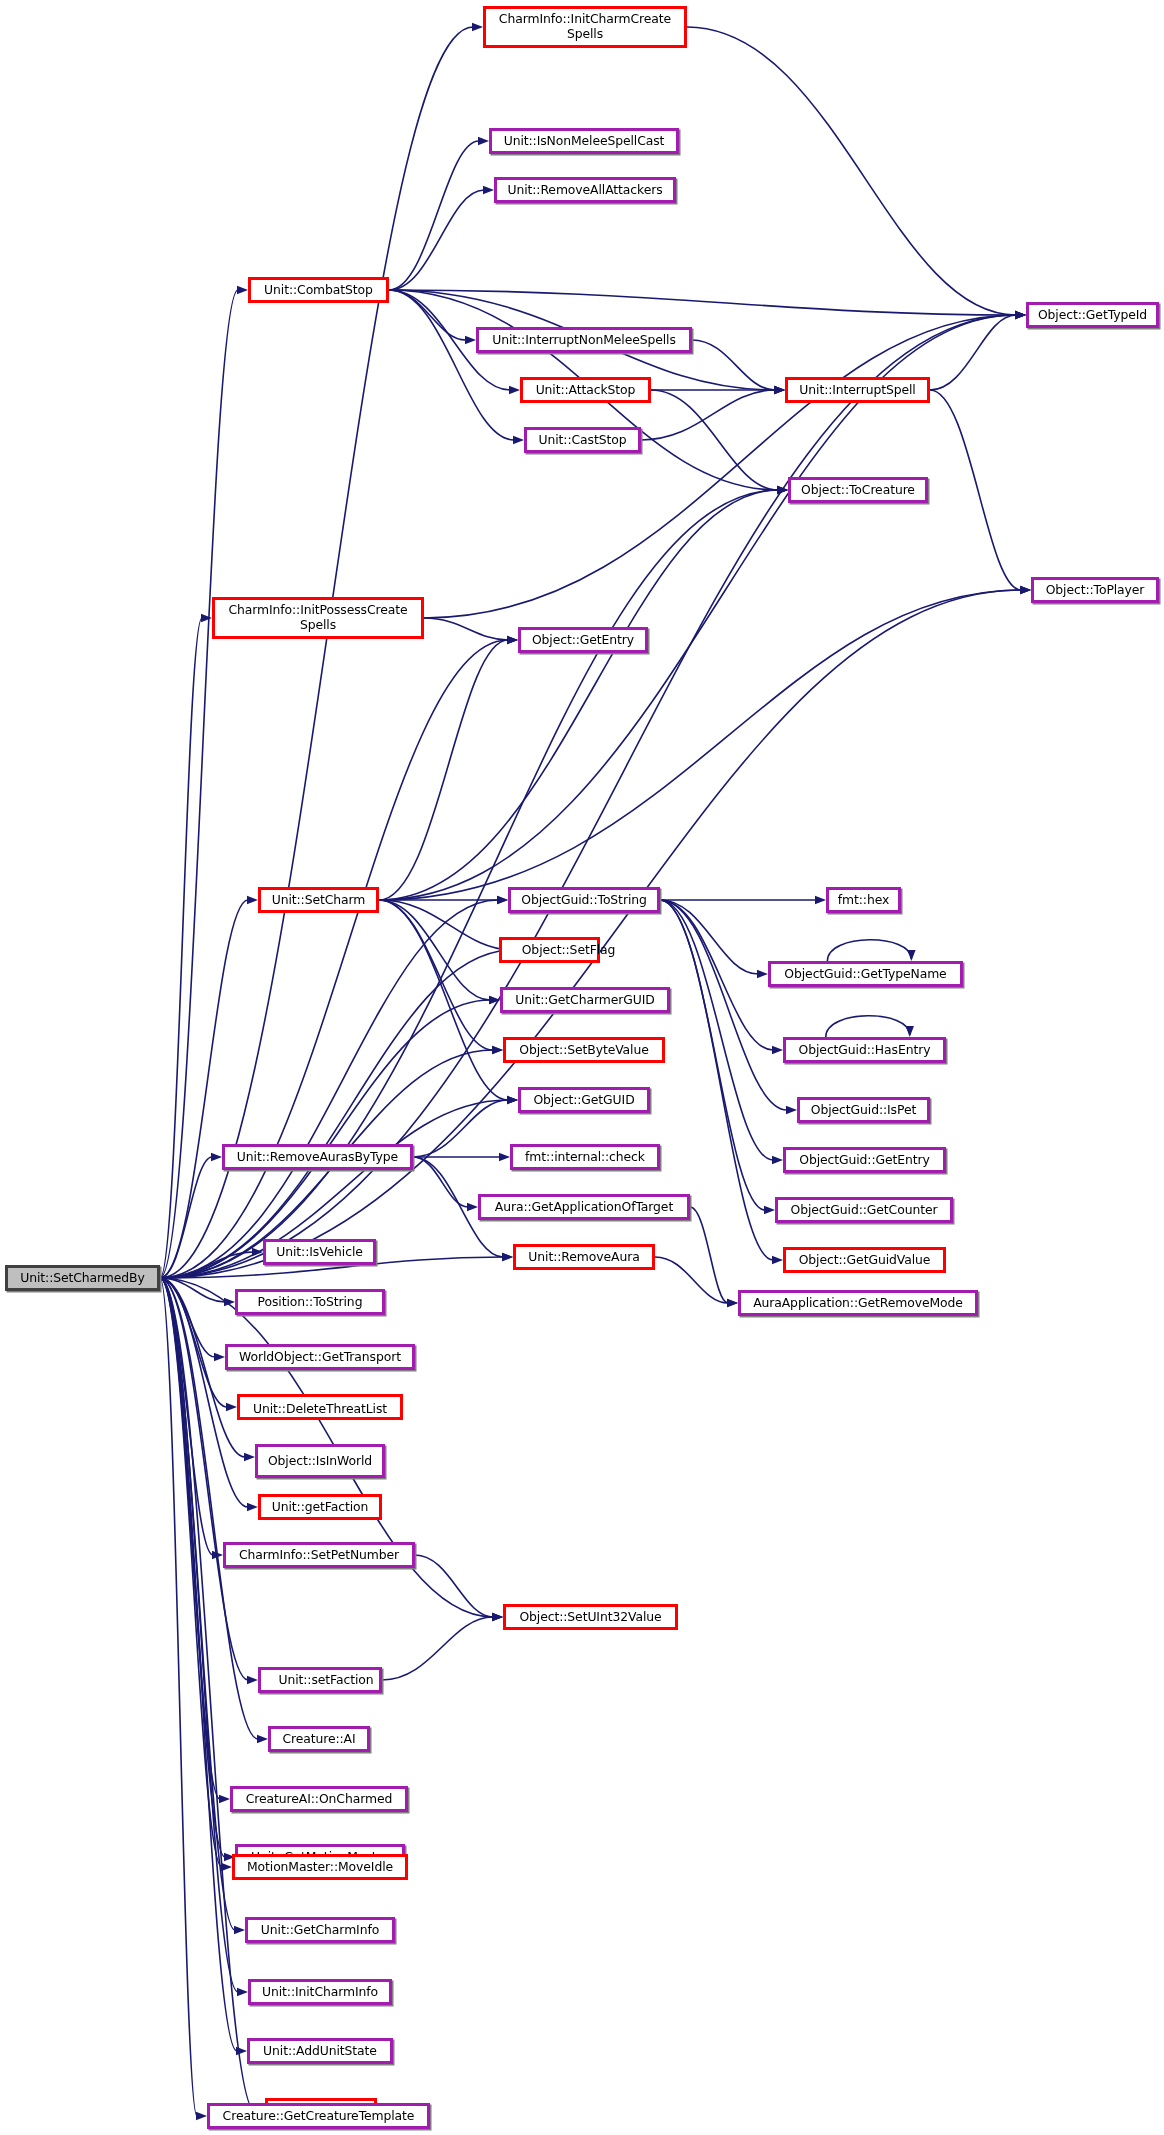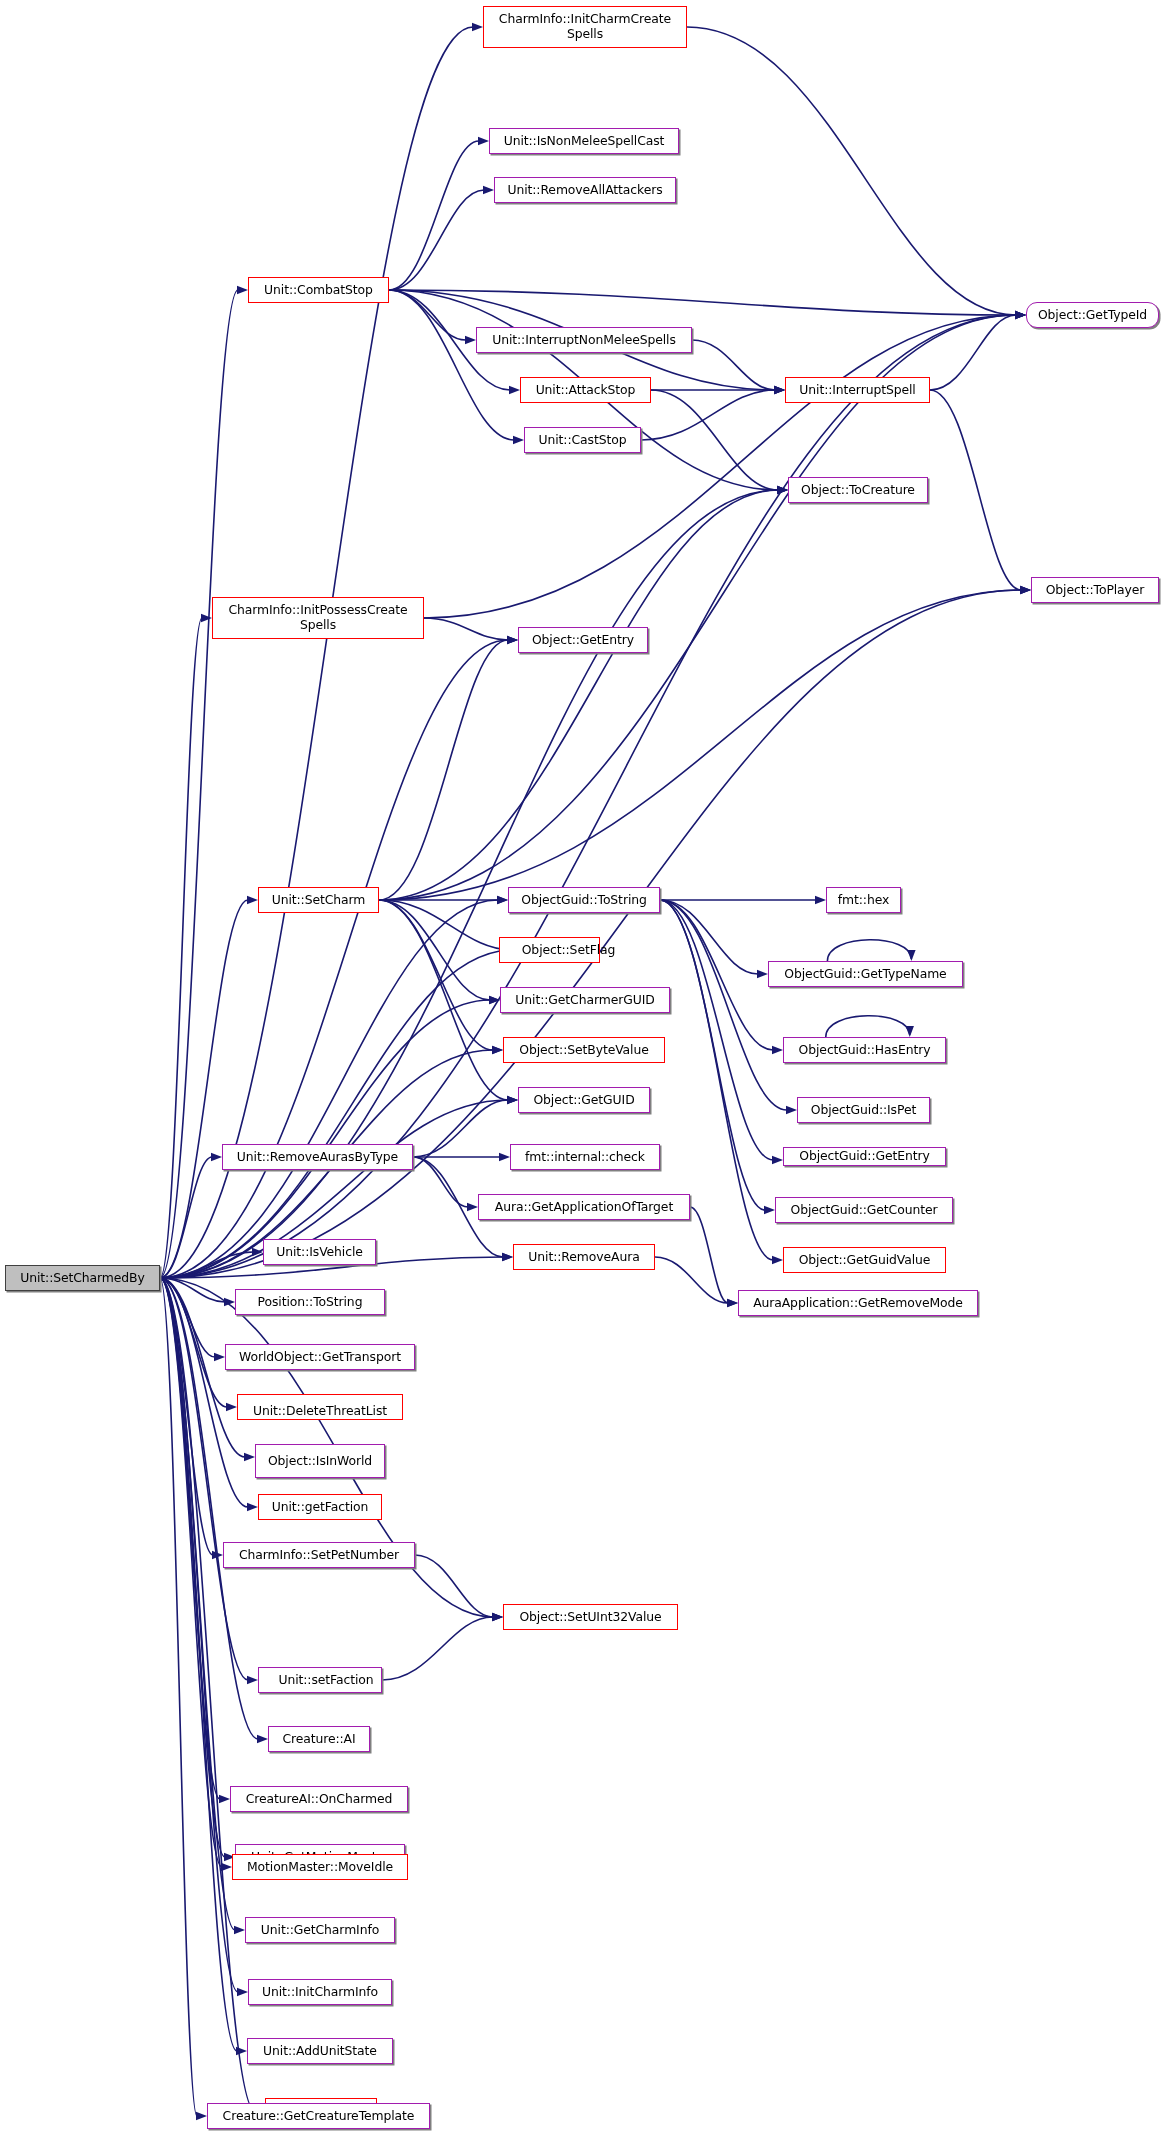--- a/index.html
+++ b/index.html
@@ -34,21 +34,21 @@
     stroke: none;
   }
   .node {
     position: absolute;
     box-sizing: border-box;
     display: flex;
     align-items: center;
     justify-content: center;
     text-align: center;
     background: #ffffff;
-    border: 1px solid #a21caf;
+    border: 3px solid #a21caf;
     font-family: "DejaVu Sans", sans-serif;
     font-size: 12.4px;
     color: #000000;
     line-height: 1.18;
     white-space: pre-line;
     letter-spacing: -0.1px;
     box-shadow: 1.5px 1.5px 0 0 #808080;
   }
   .node.red {
     border-color: #ff0000;
@@ -217,21 +217,21 @@
       <polygon points="503,1617 491.9996500381957,1621.1990833187533 492.00035003819323,1612.7990833479198" class="edge-head"></polygon>
       <path d="M 382 1680 C 431.95 1680, 450.82 1617, 493 1617" class="edge-path"></path>
       <polygon points="503,1617 491.9996500381957,1621.1990833187533 492.00035003819323,1612.7990833479198" class="edge-head"></polygon>
     </svg>
 <div class="node root" style="left: 5px; top: 1265px; width: 155px; height: 26px;"><span>Unit::SetCharmedBy</span></div>
     <div class="node red" style="left: 483px; top: 6px; width: 204px; height: 42px;"><span>CharmInfo::InitCharmCreate
 Spells</span></div>
     <div class="node" style="left: 489px; top: 128px; width: 190px; height: 26px;"><span>Unit::IsNonMeleeSpellCast</span></div>
     <div class="node" style="left: 494px; top: 177px; width: 182px; height: 26px;"><span>Unit::RemoveAllAttackers</span></div>
     <div class="node red" style="left: 248px; top: 277px; width: 141px; height: 26px;"><span>Unit::CombatStop</span></div>
-    <div class="node" style="left: 1026px; top: 302px; width: 133px; height: 26px; border-radius: 11px;"><span>Object::GetTypeId</span></div>
+    <div class="node" style="left: 1026px; top: 302px; width: 133px; height: 26px;"><span>Object::GetTypeId</span></div>
     <div class="node" style="left: 476px; top: 327px; width: 216px; height: 26px;"><span>Unit::InterruptNonMeleeSpells</span></div>
     <div class="node red" style="left: 520px; top: 377px; width: 131px; height: 26px;"><span>Unit::AttackStop</span></div>
     <div class="node red" style="left: 785px; top: 377px; width: 145px; height: 26px;"><span>Unit::InterruptSpell</span></div>
     <div class="node" style="left: 524px; top: 427px; width: 117px; height: 26px;"><span>Unit::CastStop</span></div>
     <div class="node" style="left: 788px; top: 477px; width: 140px; height: 26px;"><span>Object::ToCreature</span></div>
     <div class="node" style="left: 1031px; top: 577px; width: 128px; height: 26px;"><span>Object::ToPlayer</span></div>
     <div class="node red" style="left: 212px; top: 597px; width: 212px; height: 42px;"><span>CharmInfo::InitPossessCreate
 Spells</span></div>
     <div class="node" style="left: 518px; top: 627px; width: 130px; height: 26px;"><span>Object::GetEntry</span></div>
     <div class="node red" style="left: 258px; top: 887px; width: 121px; height: 26px;"><span>Unit::SetCharm</span></div>
@@ -239,21 +239,21 @@
     <div class="node" style="left: 826px; top: 887px; width: 75px; height: 26px;"><span>fmt::hex</span></div>
     <div class="node red" style="left: 499px; top: 937px; width: 101px; height: 26px; padding-left: 38px;"><span>Object::SetFlag</span></div>
     <div class="node" style="left: 768px; top: 961px; width: 195px; height: 26px;"><span>ObjectGuid::GetTypeName</span></div>
     <div class="node" style="left: 500px; top: 987px; width: 170px; height: 26px;"><span>Unit::GetCharmerGUID</span></div>
     <div class="node red" style="left: 503px; top: 1037px; width: 162px; height: 26px;"><span>Object::SetByteValue</span></div>
     <div class="node" style="left: 783px; top: 1037px; width: 163px; height: 26px;"><span>ObjectGuid::HasEntry</span></div>
     <div class="node" style="left: 518px; top: 1087px; width: 132px; height: 26px;"><span>Object::GetGUID</span></div>
     <div class="node" style="left: 797px; top: 1097px; width: 133px; height: 26px;"><span>ObjectGuid::IsPet</span></div>
     <div class="node" style="left: 222px; top: 1144px; width: 191px; height: 26px;"><span>Unit::RemoveAurasByType</span></div>
     <div class="node" style="left: 510px; top: 1144px; width: 150px; height: 26px;"><span>fmt::internal::check</span></div>
-    <div class="node" style="left: 783px; top: 1147px; width: 163px; height: 19px;"><span>ObjectGuid::GetEntry</span></div>
+    <div class="node" style="left: 783px; top: 1147px; width: 163px; height: 26px;"><span>ObjectGuid::GetEntry</span></div>
     <div class="node" style="left: 478px; top: 1194px; width: 212px; height: 26px;"><span>Aura::GetApplicationOfTarget</span></div>
     <div class="node" style="left: 775px; top: 1197px; width: 178px; height: 26px;"><span>ObjectGuid::GetCounter</span></div>
     <div class="node red" style="left: 513px; top: 1244px; width: 142px; height: 26px;"><span>Unit::RemoveAura</span></div>
     <div class="node red" style="left: 783px; top: 1247px; width: 163px; height: 26px;"><span>Object::GetGuidValue</span></div>
     <div class="node" style="left: 263px; top: 1239px; width: 113px; height: 26px;"><span>Unit::IsVehicle</span></div>
     <div class="node" style="left: 738px; top: 1290px; width: 240px; height: 26px;"><span>AuraApplication::GetRemoveMode</span></div>
     <div class="node" style="left: 235px; top: 1289px; width: 150px; height: 26px;"><span>Position::ToString</span></div>
     <div class="node" style="left: 225px; top: 1344px; width: 190px; height: 26px;"><span>WorldObject::GetTransport</span></div>
     <div class="node red" style="left: 237px; top: 1394px; width: 166px; height: 26px; align-items: flex-end;"><span>Unit::DeleteThreatList</span></div>
     <div class="node" style="left: 255px; top: 1444px; width: 130px; height: 34px;"><span>Object::IsInWorld</span></div>

